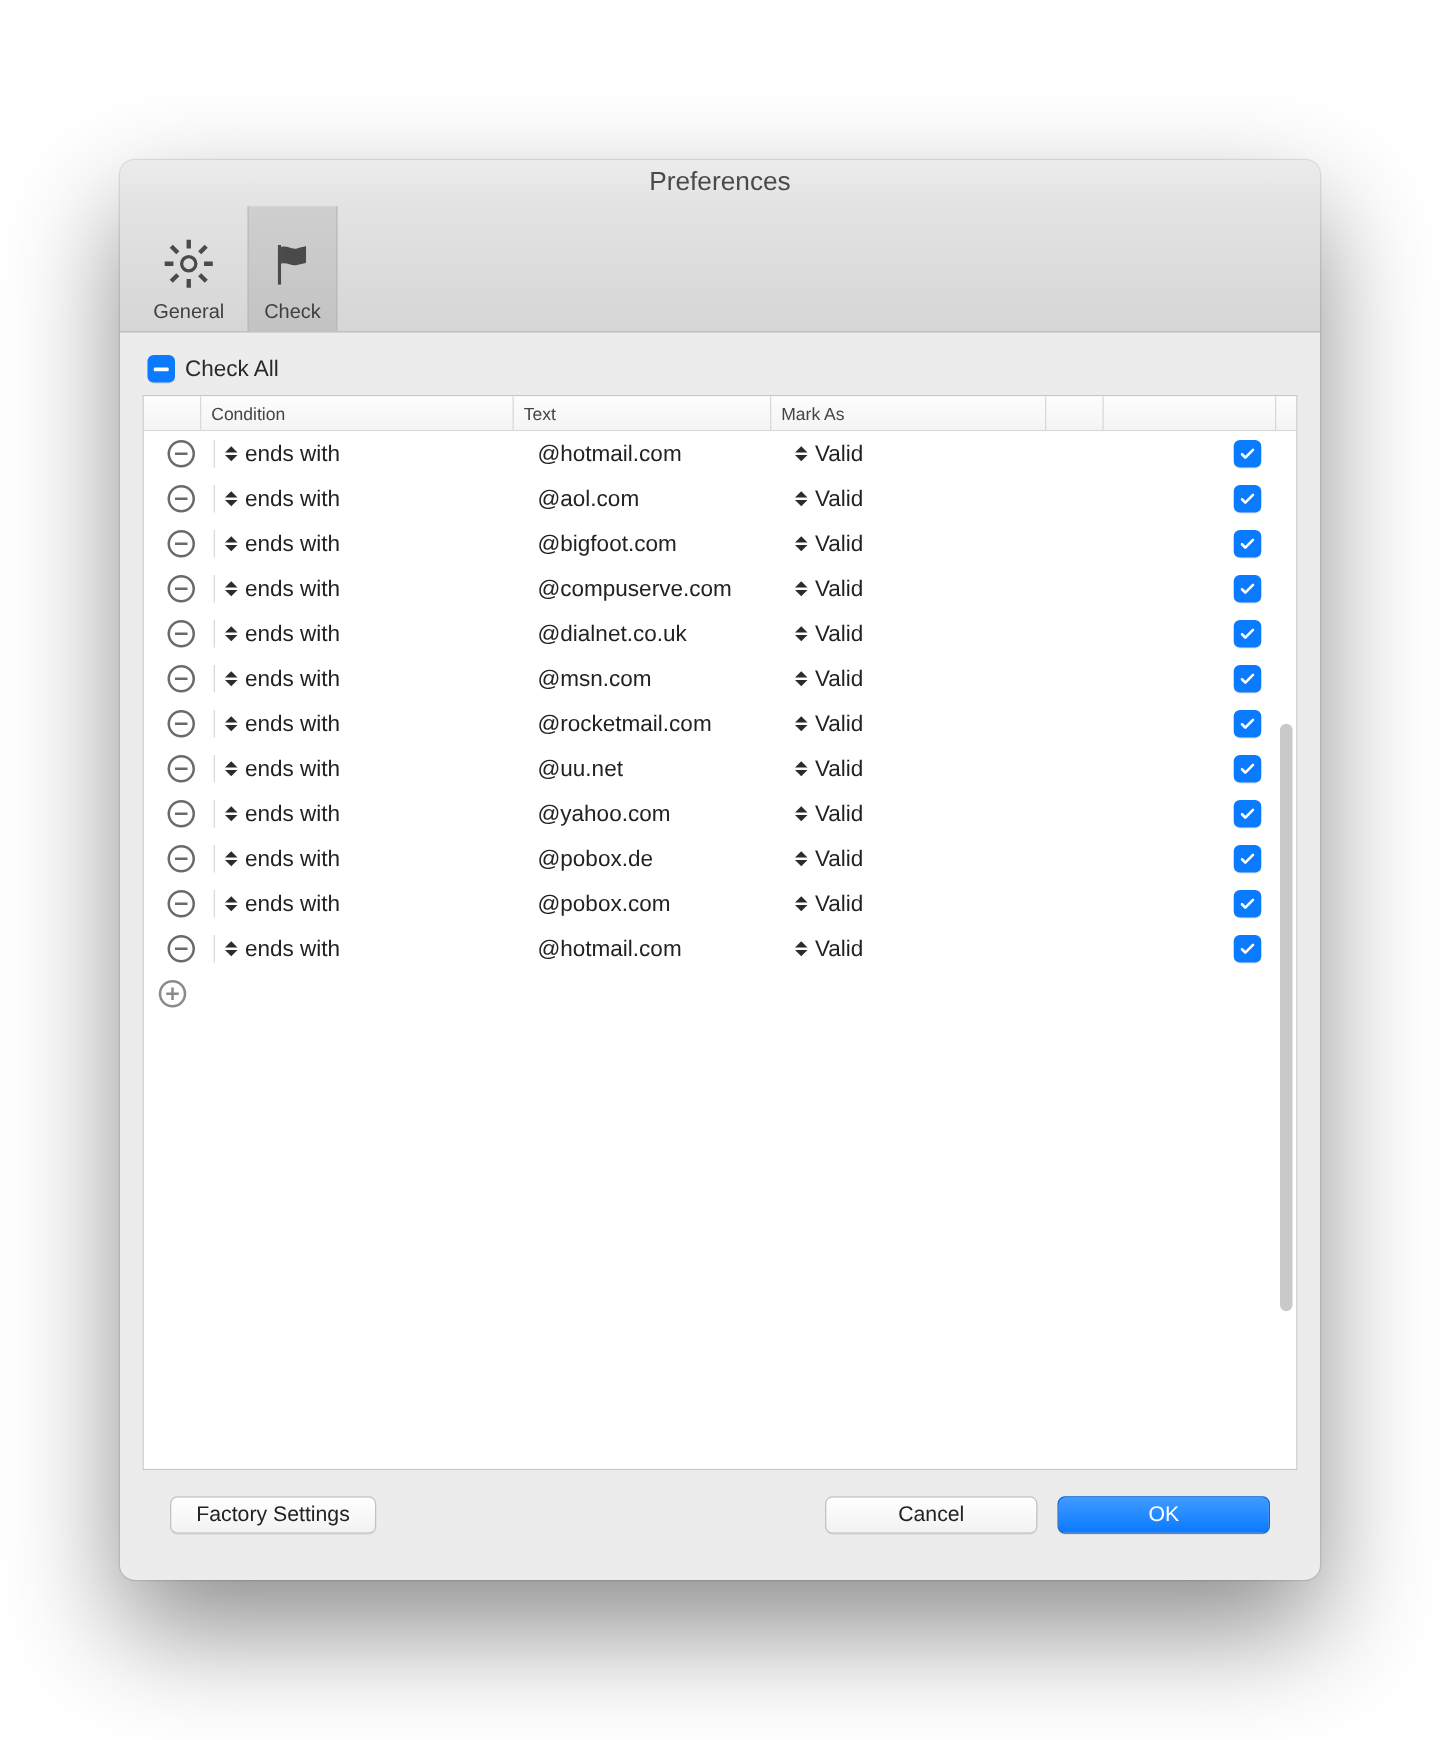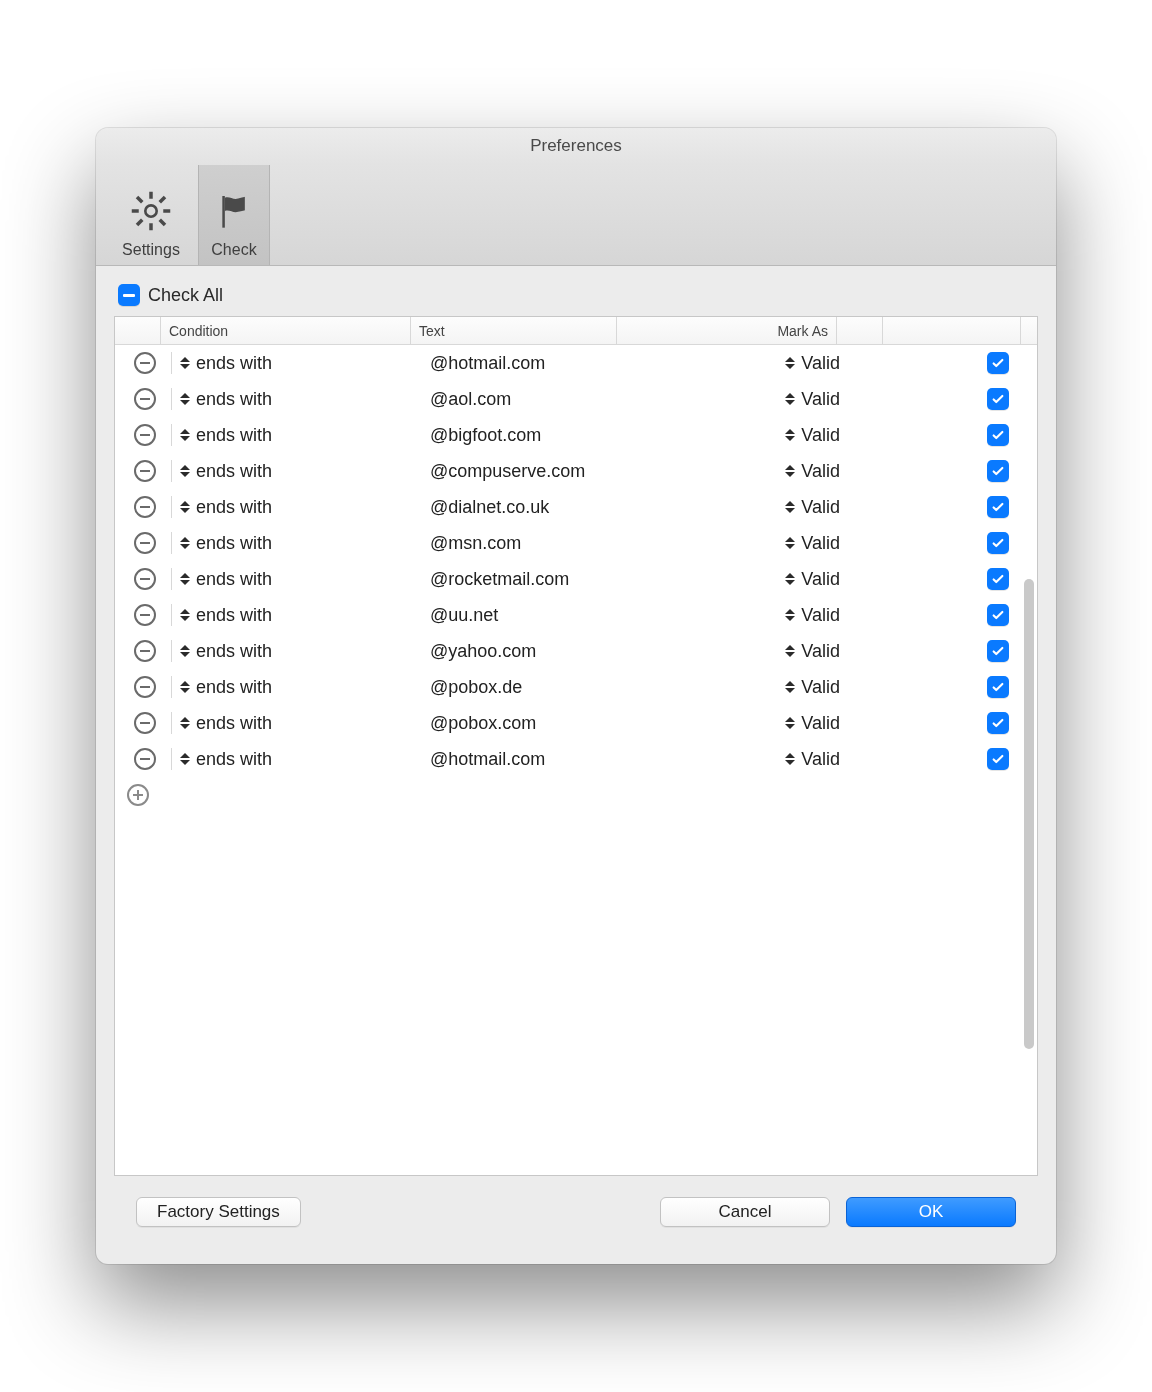--- a/index.html
+++ b/index.html
@@ -23,21 +23,21 @@
       0 0 0 1px rgba(0,0,0,0.1);
     display: flex; flex-direction: column;
     overflow: hidden;
   }
 
   
   .titlebar {
     height: 36px;
     background: linear-gradient(#ececec, #e3e3e3);
     display: flex; align-items: center; justify-content: center;
-    color: #4a4a4a; font-size: 17px;
+    color: #4a4a4a; font-size: 21px;
     border-top-left-radius: 12px; border-top-right-radius: 12px;
   }
 
   
   .toolbar {
     height: 102px;
     background: linear-gradient(#e3e3e3, #d6d6d6);
     border-bottom: 1px solid #b8b8b8;
     display: flex; align-items: flex-end;
     padding: 0 8px;
@@ -104,21 +104,21 @@
     font-size: 14px; color: #444;
   }
   .th {
     display: flex; align-items: center;
     padding: 0 8px;
     border-right: 1px solid #d8d8d8;
   }
   .col-minus { width: 46px; border-right: 1px solid #d8d8d8; }
   .col-cond  { width: 250px; }
   .col-text  { width: 206px; }
-  .col-mark  { width: 220px; justify-content: flex-end; }
+  .col-mark  { width: 220px; }
   .col-chk   { width: 46px; }
   .col-gap   { flex: 1; }
   .col-sb    { width: 16px; border-right: none; }
 
   .tbody {
     flex: 1; position: relative; overflow: hidden;
     background: #fff;
   }
   .tr {
     height: 36px; display: flex; align-items: center;
@@ -213,21 +213,21 @@
               <line x1="24" y1="38" x2="24" y2="46"></line>
               <line x1="2" y1="24" x2="10" y2="24"></line>
               <line x1="38" y1="24" x2="46" y2="24"></line>
               <line x1="8" y1="8" x2="14" y2="14"></line>
               <line x1="34" y1="34" x2="40" y2="40"></line>
               <line x1="40" y1="8" x2="34" y2="14"></line>
               <line x1="14" y1="34" x2="8" y2="40"></line>
             </g>
           </svg>
         </span>
-        <span class="tlabel">Settings</span>
+        <span class="tlabel">General</span>
       </div>
 
 
       <div class="tool narrow selected">
         <span class="ticon">
           <svg viewBox="0 0 48 48" width="40" height="40" fill="#4a4a4a">
             <rect x="10" y="6" width="3" height="38"></rect>
             <path d="M13 8c6-2 10 3 16 1 5-1 8-2 8-2v16s-3 1-8 2c-6 2-10-3-16-1V8z"></path>
           </svg>
         </span>

